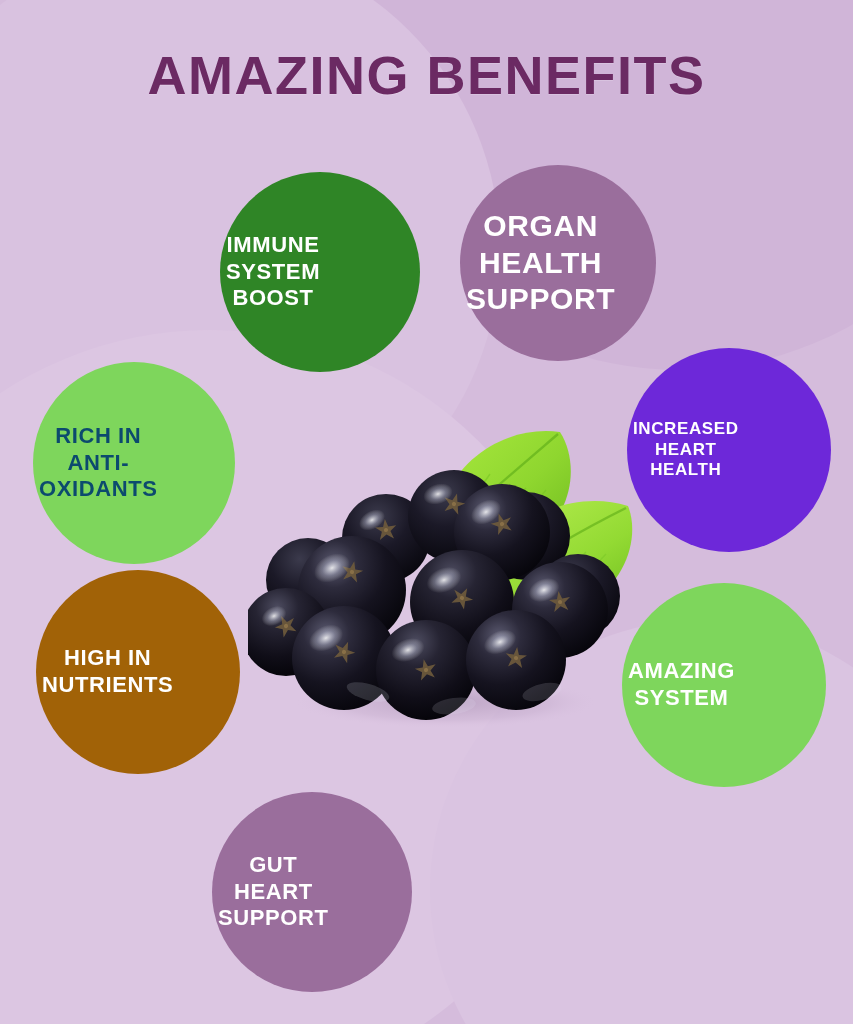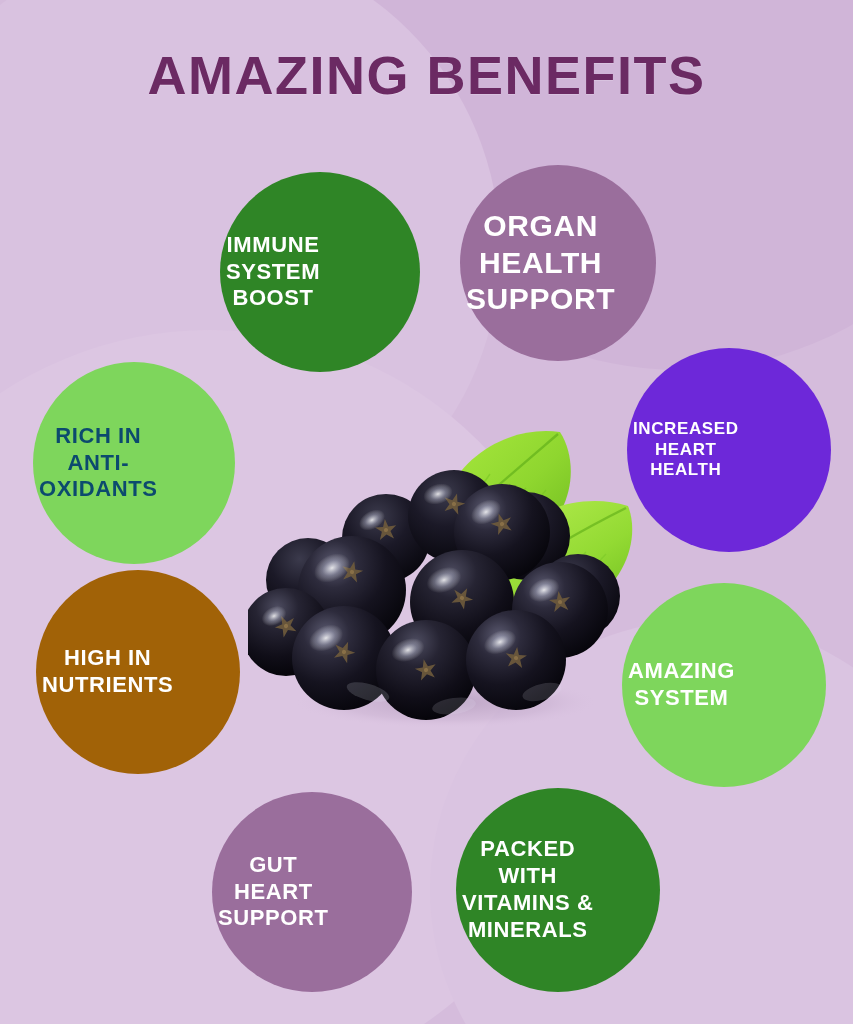--- a/index.html
+++ b/index.html
@@ -280,20 +280,14 @@
     <span>AMAZING
 SYSTEM</span>
   </div>
 
   <div class="bubble b-gut">
     <span>GUT
 HEART
 SUPPORT</span>
   </div>
 
-  <div class="bubble b-packed">
-    <span>PACKED
-WITH
-VITAMINS &amp;
-MINERALS</span>
-  </div>
 
 </div>
 
 </body></html>

